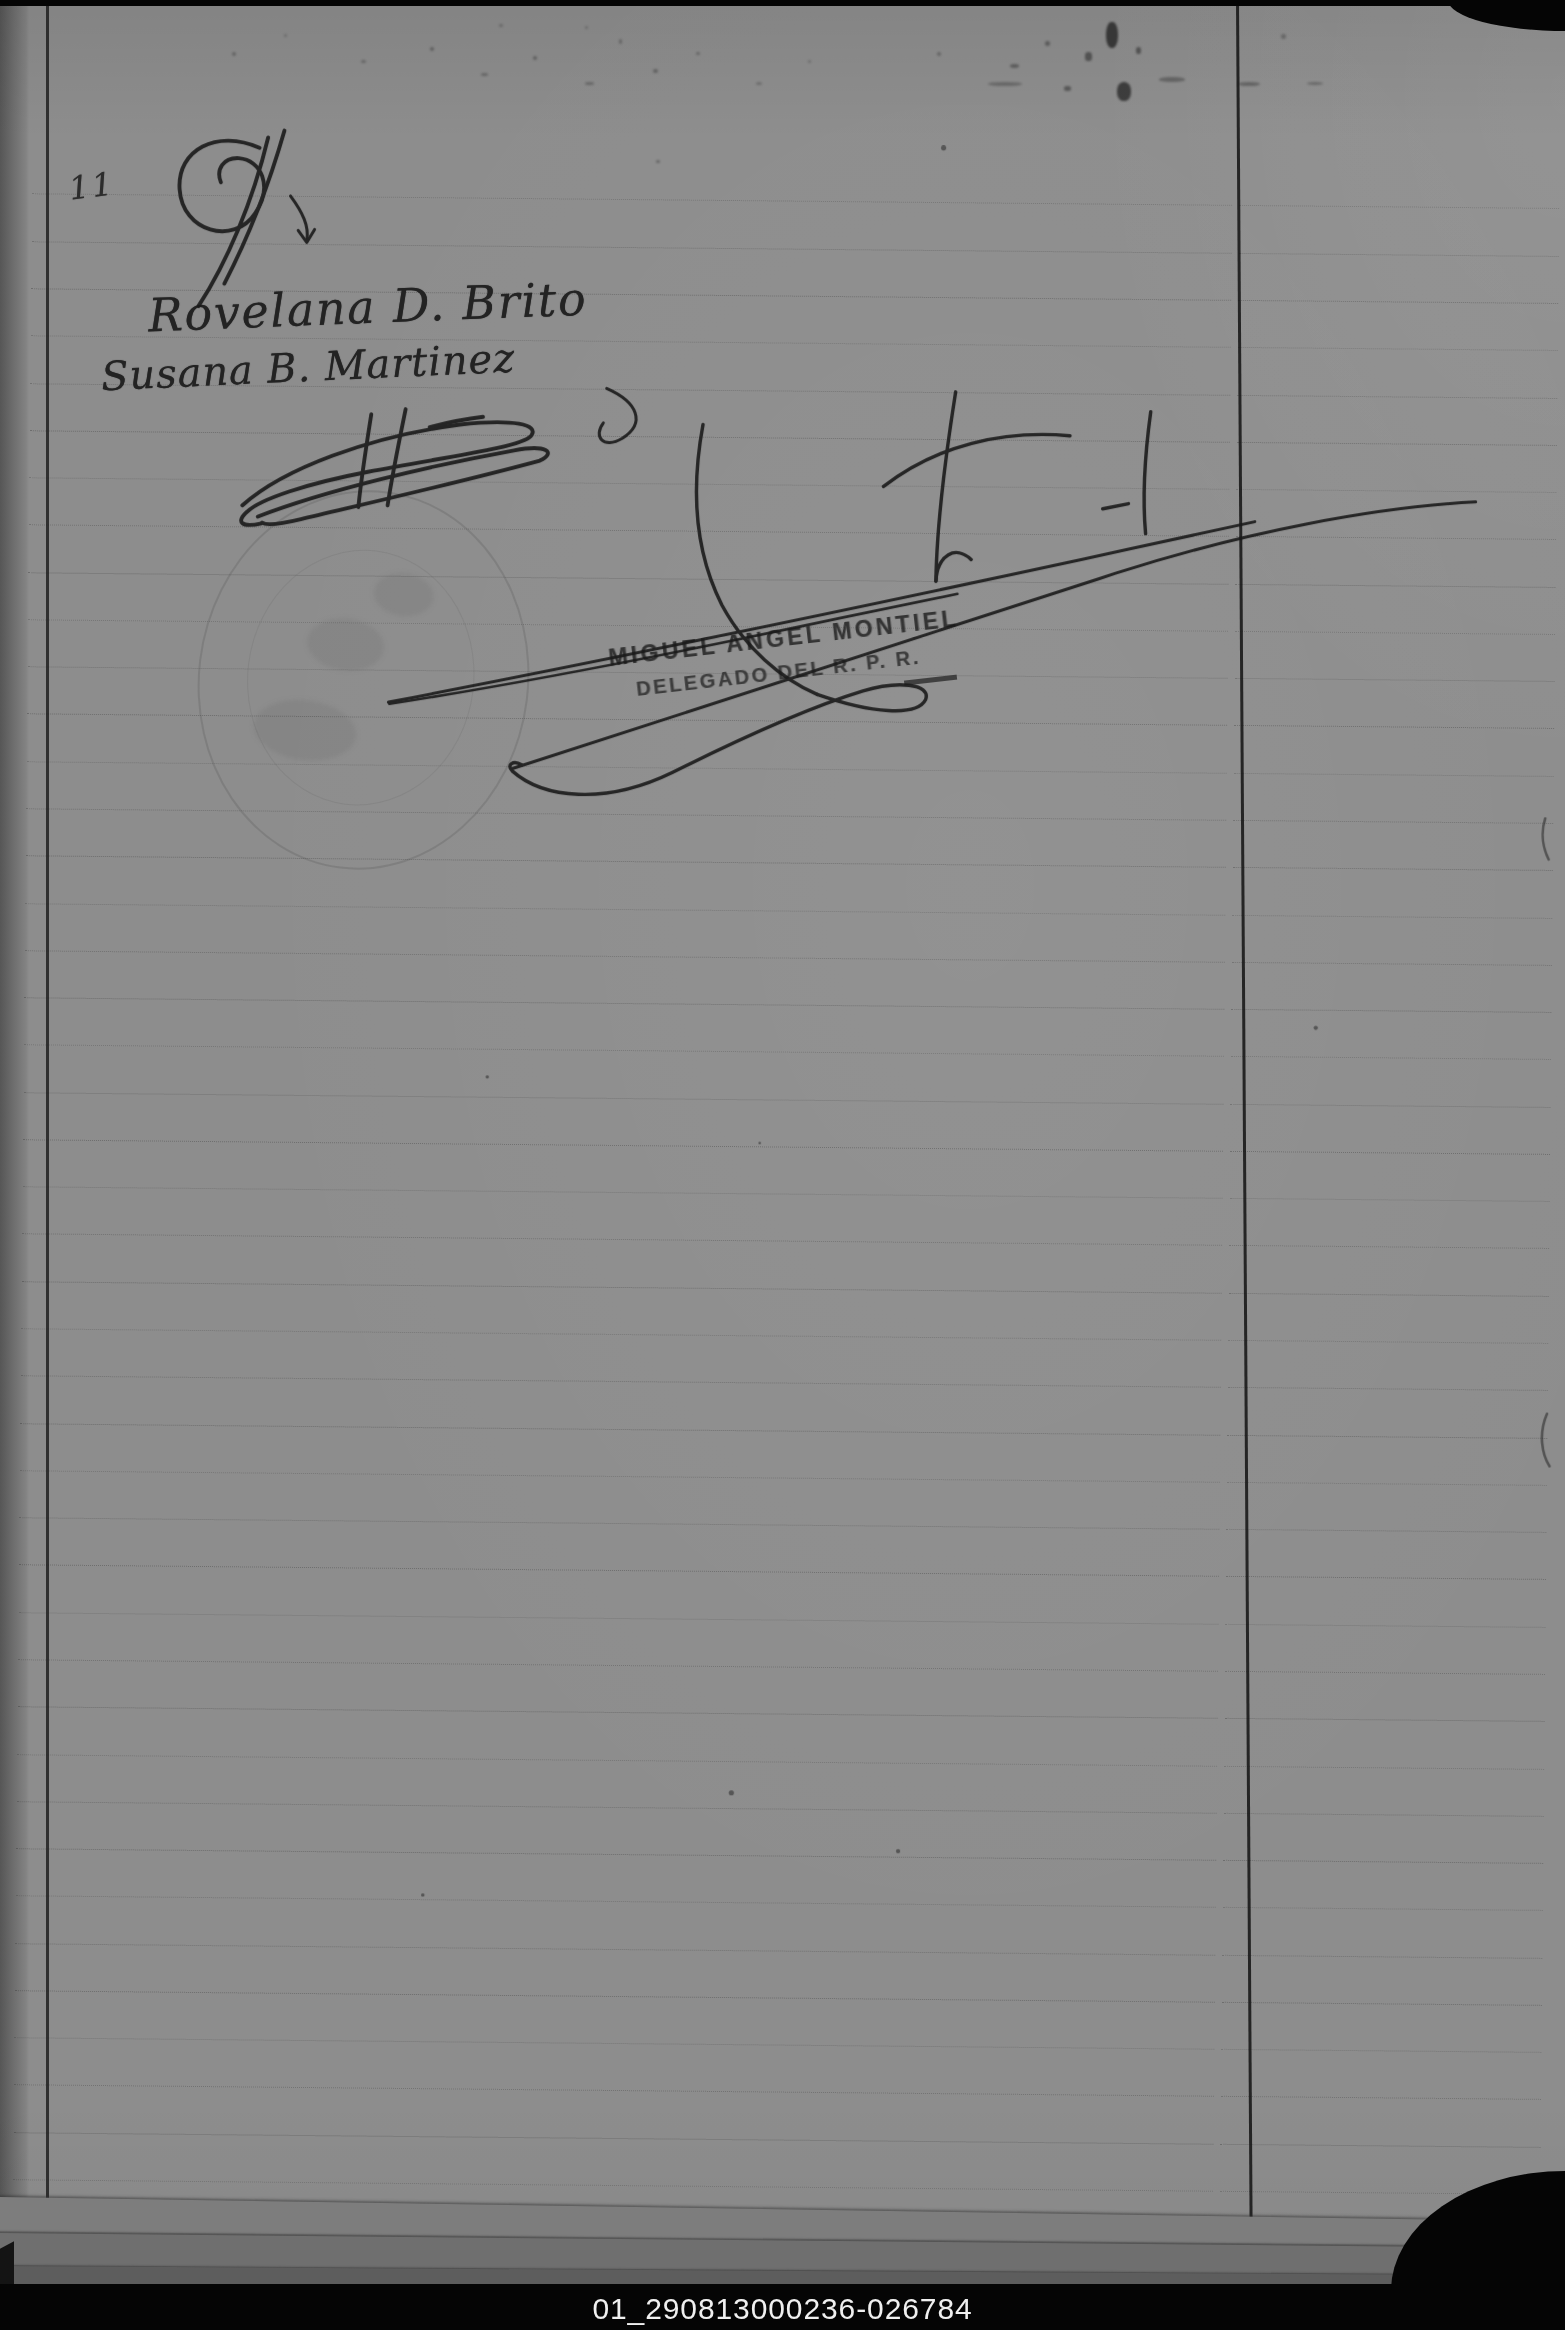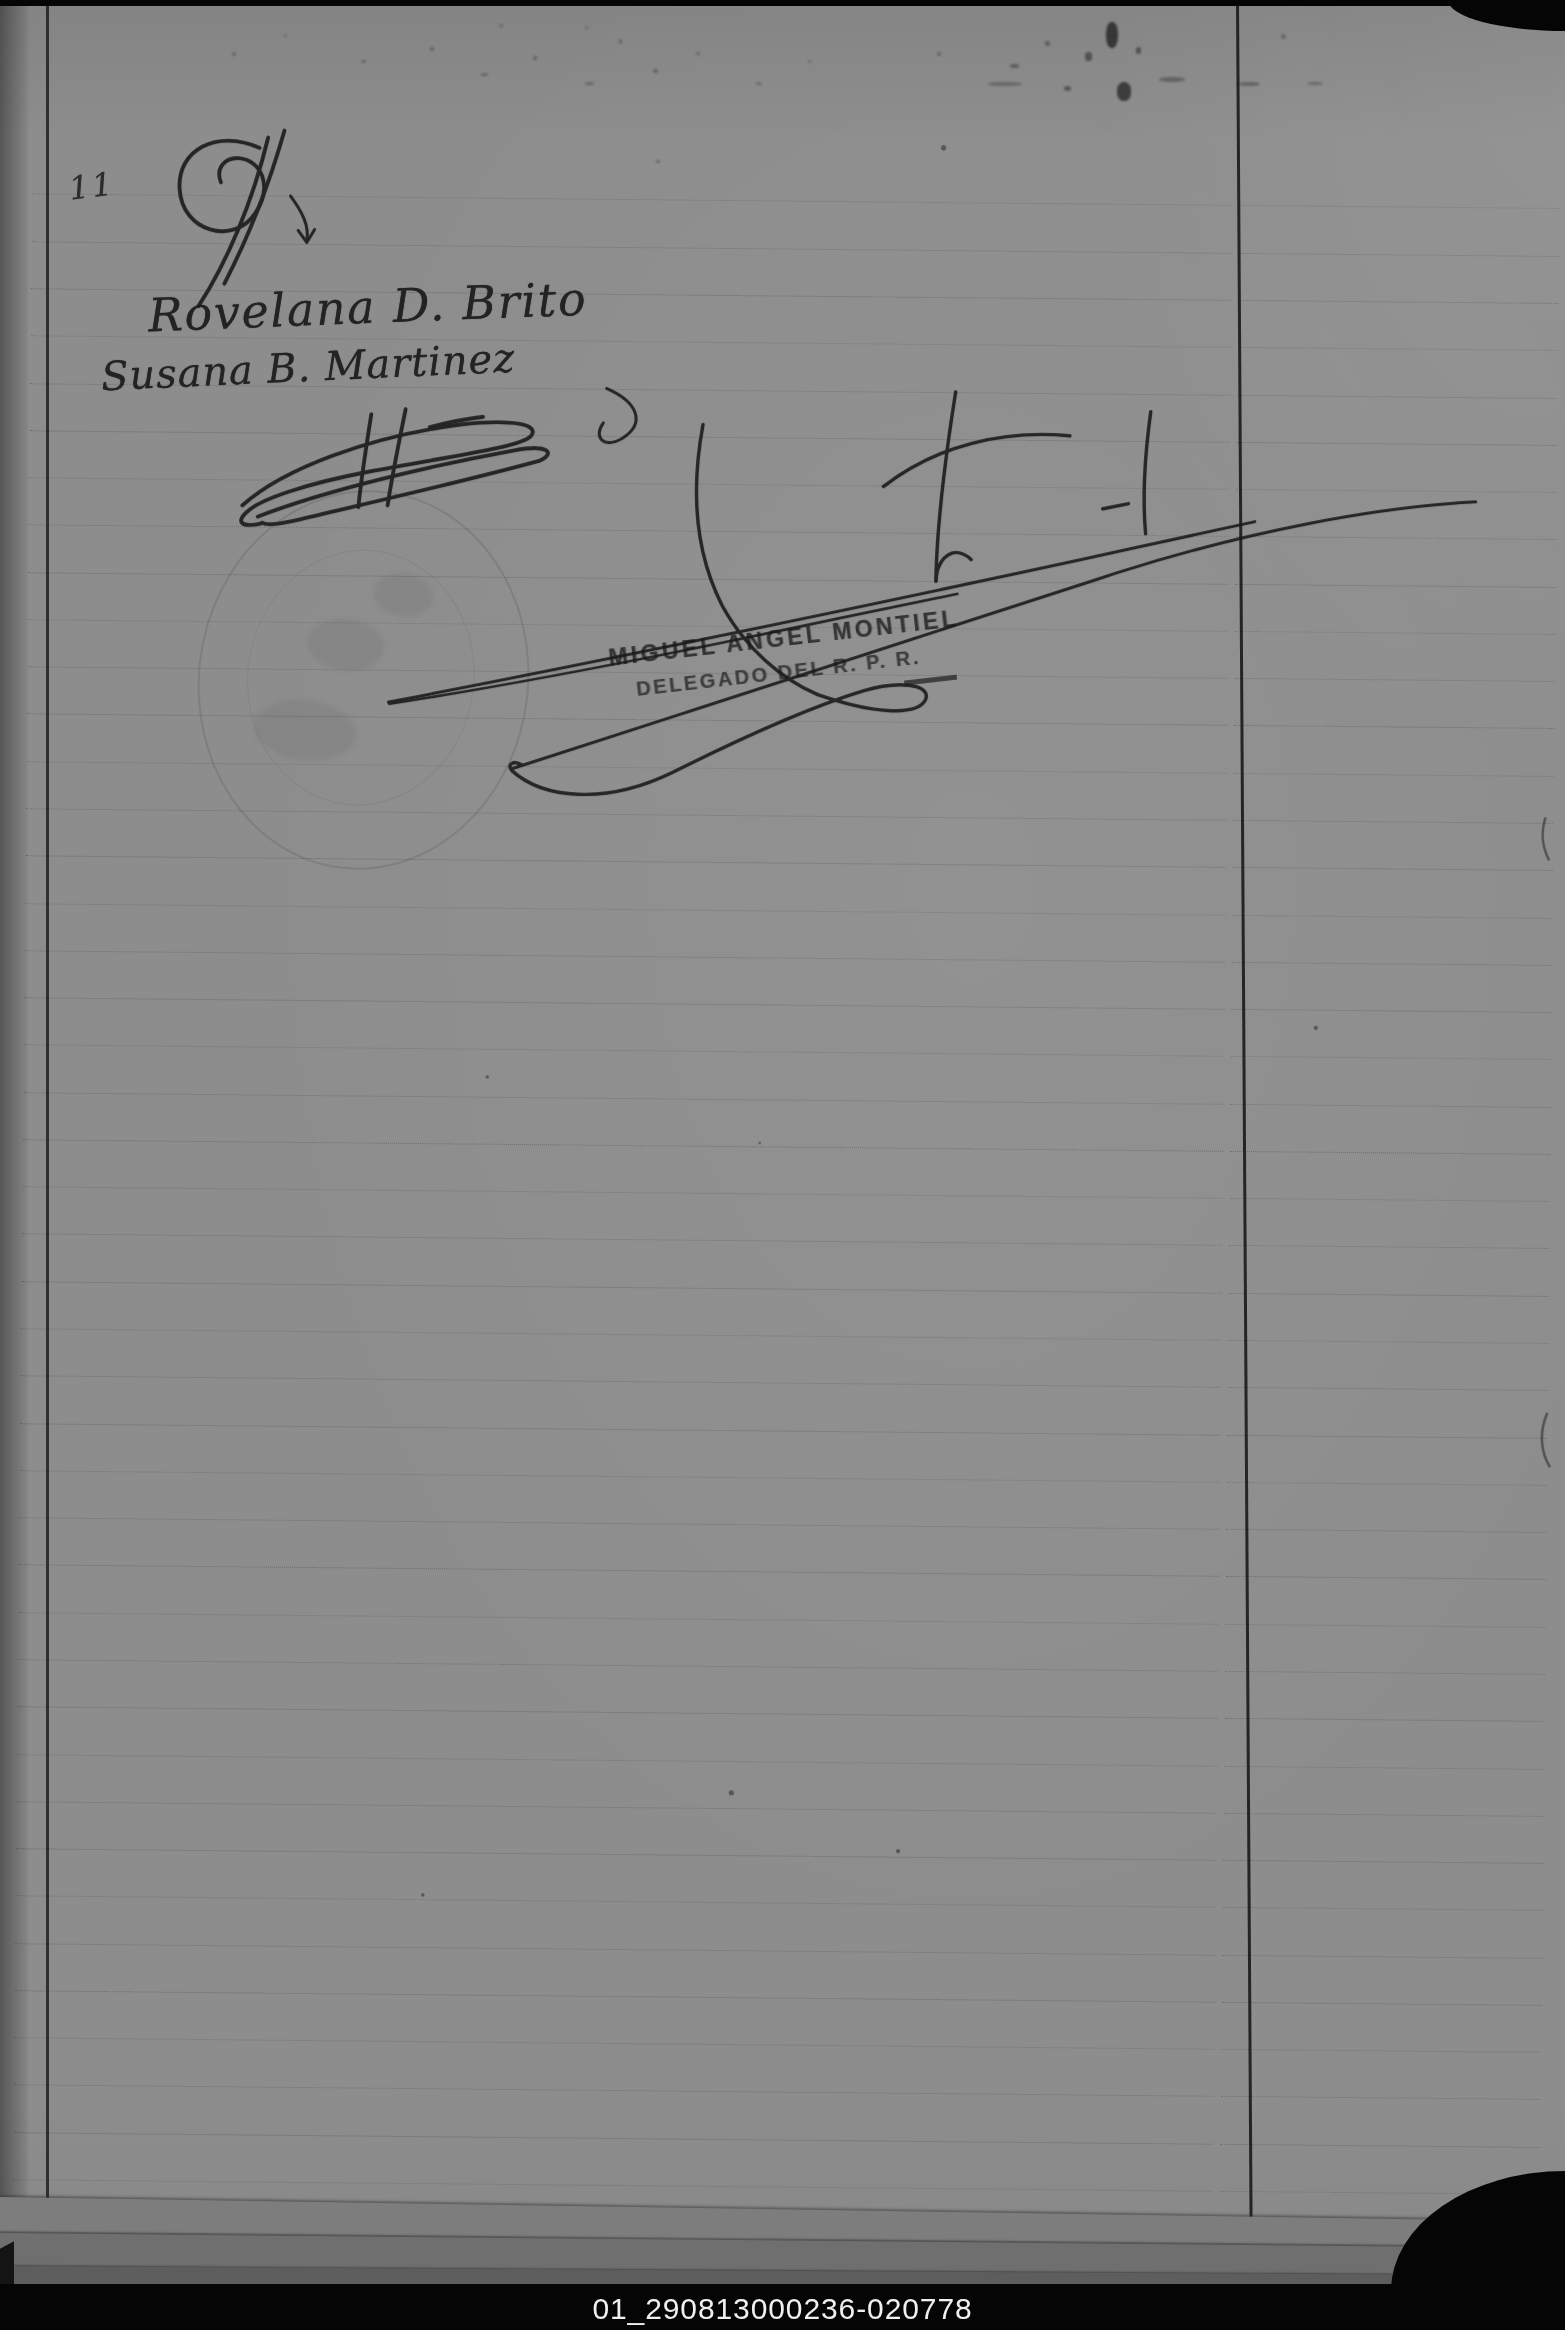--- a/index.html
+++ b/index.html
@@ -312,14 +312,14 @@
 
 <div class="abs edge1"></div>
 <div class="abs edge2"></div>
 <div class="abs edge3"></div>
 <div class="abs corner-bl"></div>
 <div class="abs footer-band"></div>
 <div class="abs corner-br"></div>
 <div class="abs corner-tr"></div>
 <div class="abs top-edge"></div>
 
-<div class="abs footer-text">01_290813000236-020778</div>
+<div class="abs footer-text">01_290813000236-026784</div>
 
 
 </body></html>

